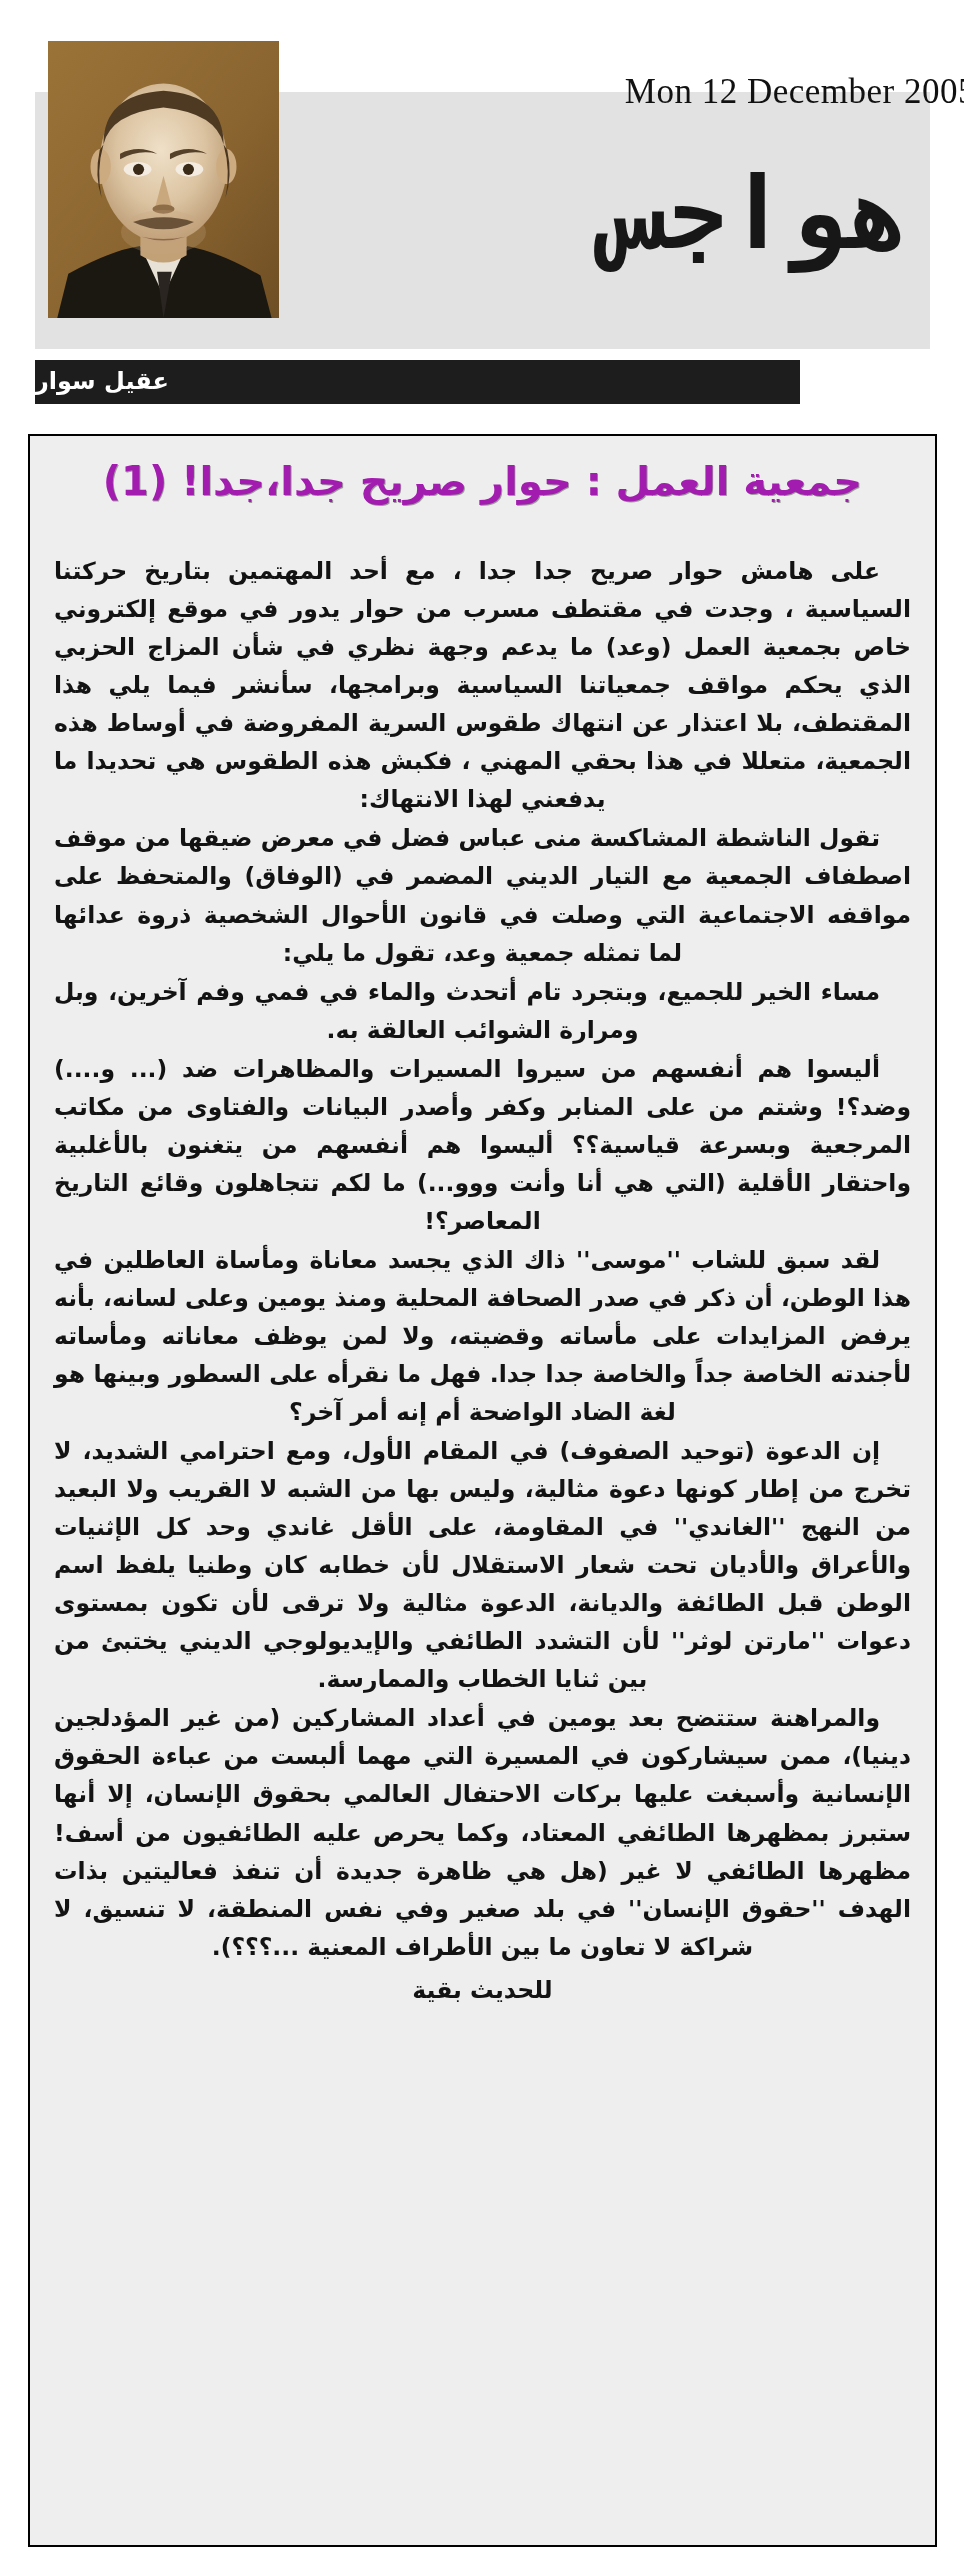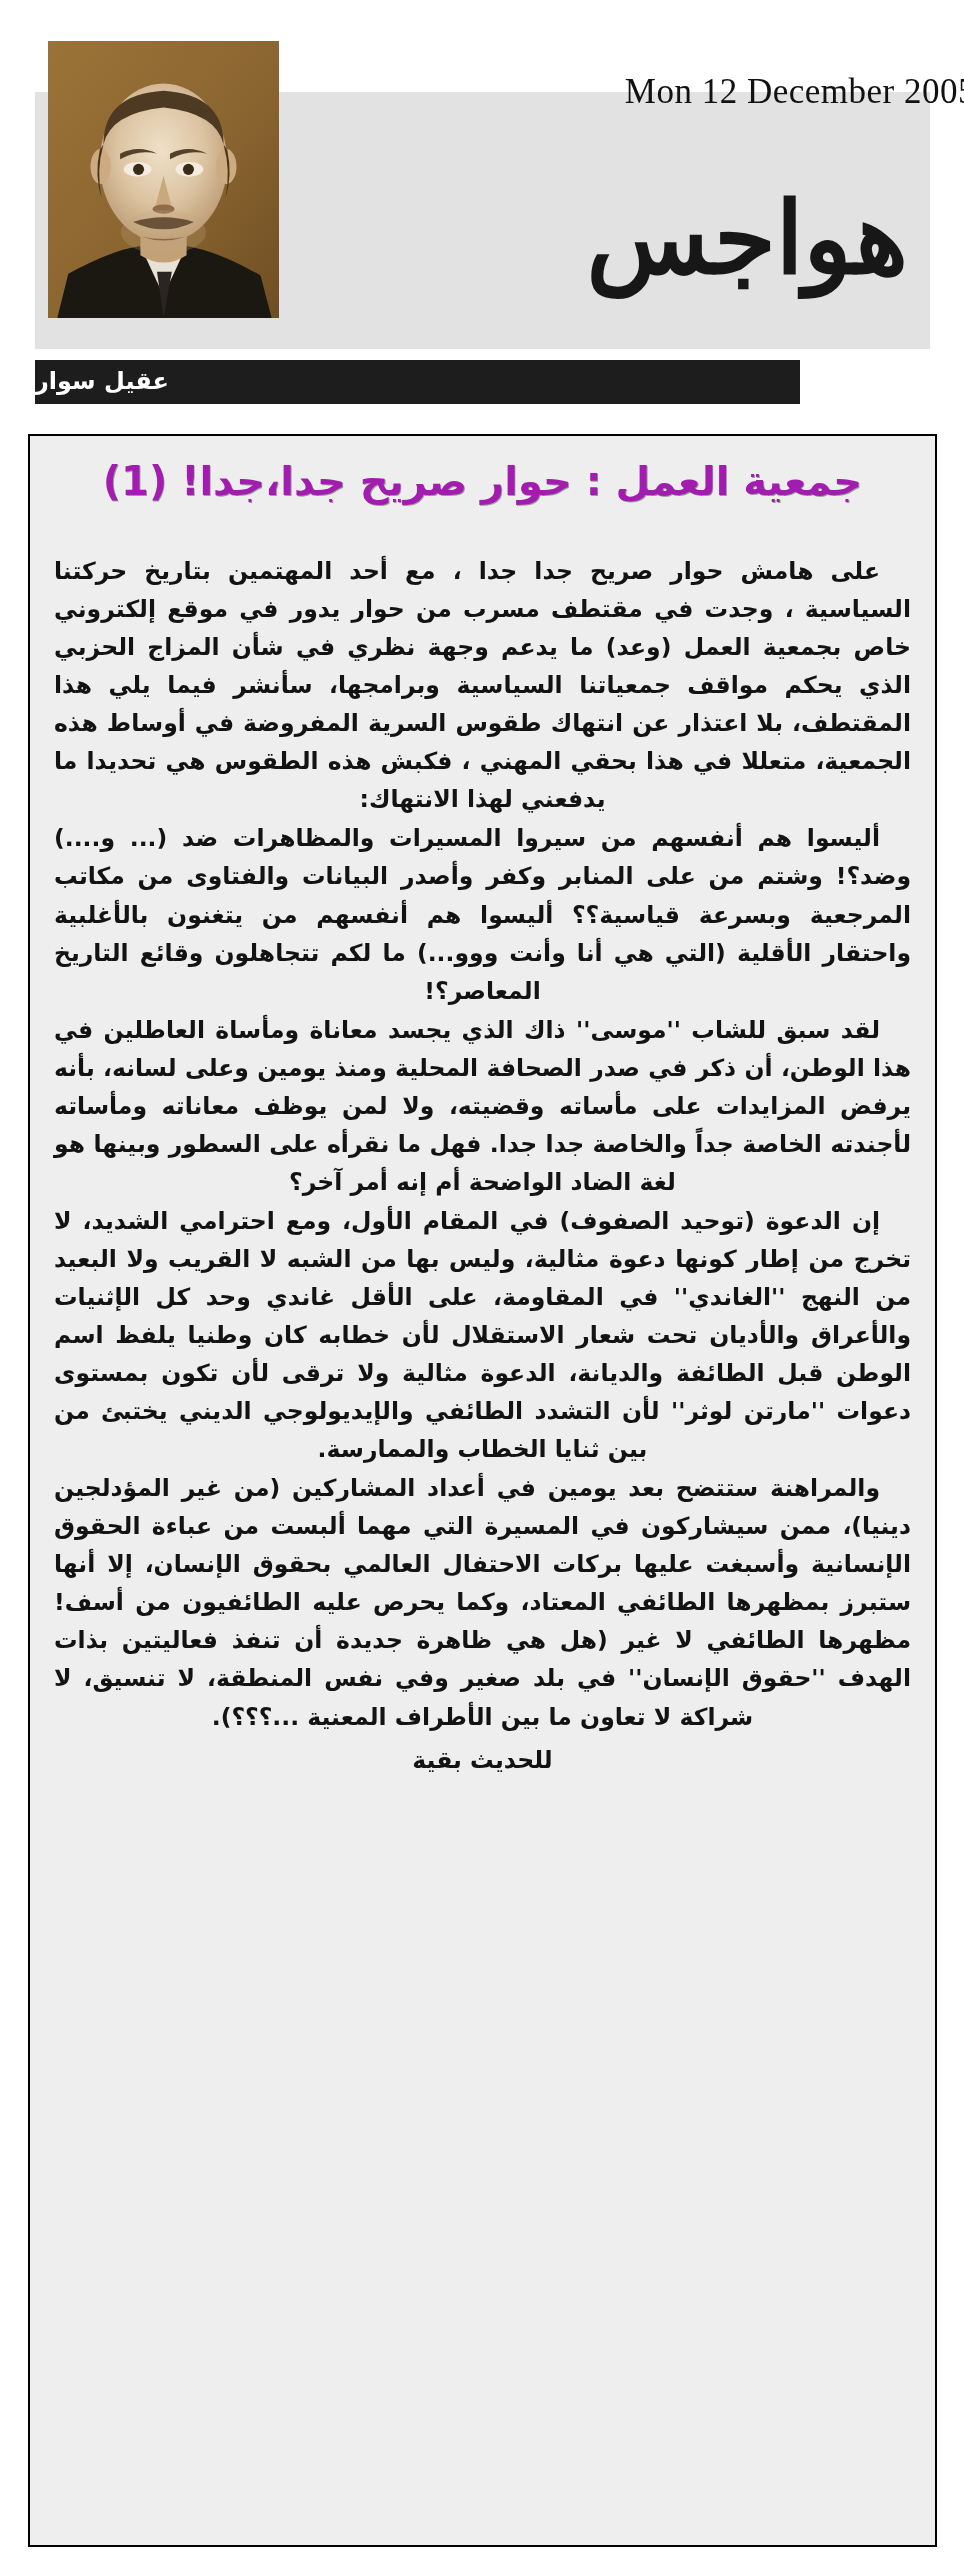--- a/index.html
+++ b/index.html
@@ -28,22 +28,22 @@
     left: 35px;
     top: 92px;
     width: 895px;
     height: 257px;
     background: #e2e2e2;
   }
 
   .masthead-title {
     position: absolute;
     right: 22px;
-    top: 96px;
-    font-family: Liberation Sans, sans-serif;
+    top: 80px;
+    font-family: Liberation Mono, monospace;
     font-weight: bold;
     font-size: 100px;
     line-height: 1;
     color: #171717;
     letter-spacing: -1.8px;
     direction: rtl;
     white-space: nowrap;
   }
 
   
@@ -216,20 +216,22 @@
 
   <div class="author-bar">
     <div class="author-name">عقيل سوار</div>
   </div>
 
   <div class="article-box">
     <div class="headline">جمعية العمل : حوار صريح جدا،جدا! (1)</div>
 
     <div class="body-text">
       <p>على هامش حوار صريح جدا جدا ، مع أحد المهتمين بتاريخ حركتنا السياسية ، وجدت في مقتطف مسرب من حوار يدور في موقع إلكتروني خاص بجمعية العمل (وعد) ما يدعم وجهة نظري في شأن المزاج الحزبي الذي يحكم مواقف جمعياتنا السياسية وبرامجها، سأنشر فيما يلي هذا المقتطف، بلا اعتذار عن انتهاك طقوس السرية المفروضة في أوساط هذه الجمعية، متعللا في هذا بحقي المهني ، فكبش هذه الطقوس هي تحديدا ما يدفعني لهذا الانتهاك:</p>
+      <p>تقول الناشطة المشاكسة منى عباس فضل في معرض ضيقها من موقف اصطفاف الجمعية مع التيار الديني المضمر في (الوفاق) والمتحفظ على مواقفه الاجتماعية التي وصلت في قانون الأحوال الشخصية ذروة عدائها لما تمثله جمعية وعد، تقول ما يلي:</p>
+      <p class="quote">مساء الخير للجميع، وبتجرد تام أتحدث والماء في فمي وفم آخرين، وبل ومرارة الشوائب العالقة به.</p>
       <p>أليسوا هم أنفسهم من سيروا المسيرات والمظاهرات ضد (... و....) وضد؟! وشتم من على المنابر وكفر وأصدر البيانات والفتاوى من مكاتب المرجعية وبسرعة قياسية؟؟ أليسوا هم أنفسهم من يتغنون بالأغلبية واحتقار الأقلية (التي هي أنا وأنت ووو...) ما لكم تتجاهلون وقائع التاريخ المعاصر؟!</p>
       <p>لقد سبق للشاب ''موسى'' ذاك الذي يجسد معاناة ومأساة العاطلين في هذا الوطن، أن ذكر في صدر الصحافة المحلية ومنذ يومين وعلى لسانه، بأنه يرفض المزايدات على مأساته وقضيته، ولا لمن يوظف معاناته ومأساته لأجندته الخاصة جداً والخاصة جدا جدا. فهل ما نقرأه على السطور وبينها هو لغة الضاد الواضحة أم إنه أمر آخر؟</p>
       <p>إن الدعوة (توحيد الصفوف) في المقام الأول، ومع احترامي الشديد، لا تخرج من إطار كونها دعوة مثالية، وليس بها من الشبه لا القريب ولا البعيد من النهج ''الغاندي'' في المقاومة، على الأقل غاندي وحد كل الإثنيات والأعراق والأديان تحت شعار الاستقلال لأن خطابه كان وطنيا يلفظ اسم الوطن قبل الطائفة والديانة، الدعوة مثالية ولا ترقى لأن تكون بمستوى دعوات ''مارتن لوثر'' لأن التشدد الطائفي والإيديولوجي الديني يختبئ من بين ثنايا الخطاب والممارسة.</p>
       <p>والمراهنة ستتضح بعد يومين في أعداد المشاركين (من غير المؤدلجين دينيا)، ممن سيشاركون في المسيرة التي مهما ألبست من عباءة الحقوق الإنسانية وأسبغت عليها بركات الاحتفال العالمي بحقوق الإنسان، إلا أنها ستبرز بمظهرها الطائفي المعتاد، وكما يحرص عليه الطائفيون من أسف! مظهرها الطائفي لا غير (هل هي ظاهرة جديدة أن تنفذ فعاليتين بذات الهدف ''حقوق الإنسان'' في بلد صغير وفي نفس المنطقة، لا تنسيق، لا شراكة لا تعاون ما بين الأطراف المعنية ...؟؟؟).</p>
       <p class="closing">للحديث بقية</p>
     </div>
   </div>
 
 </div>
 

